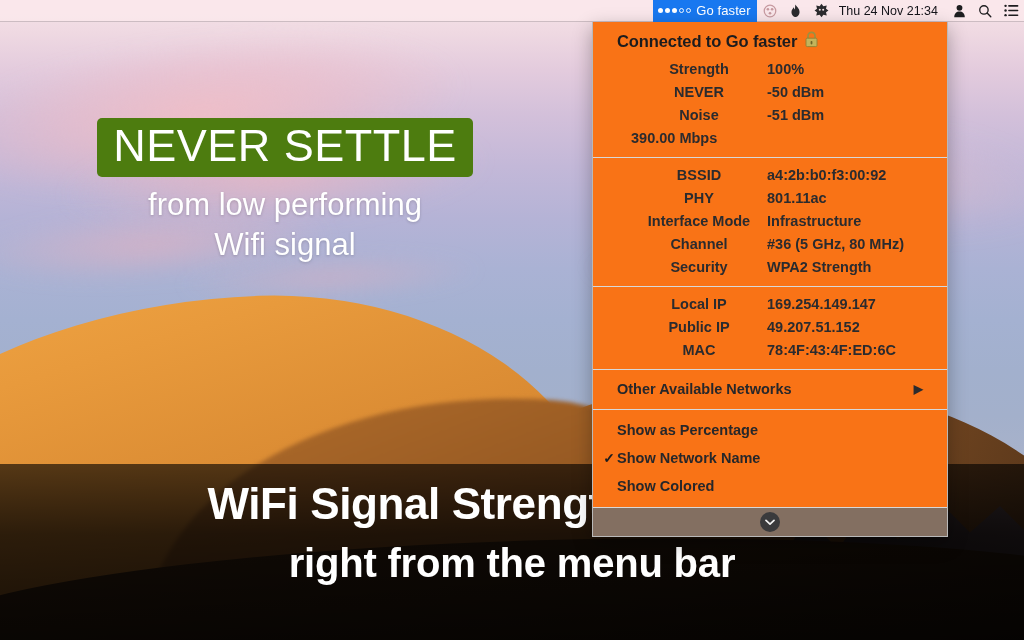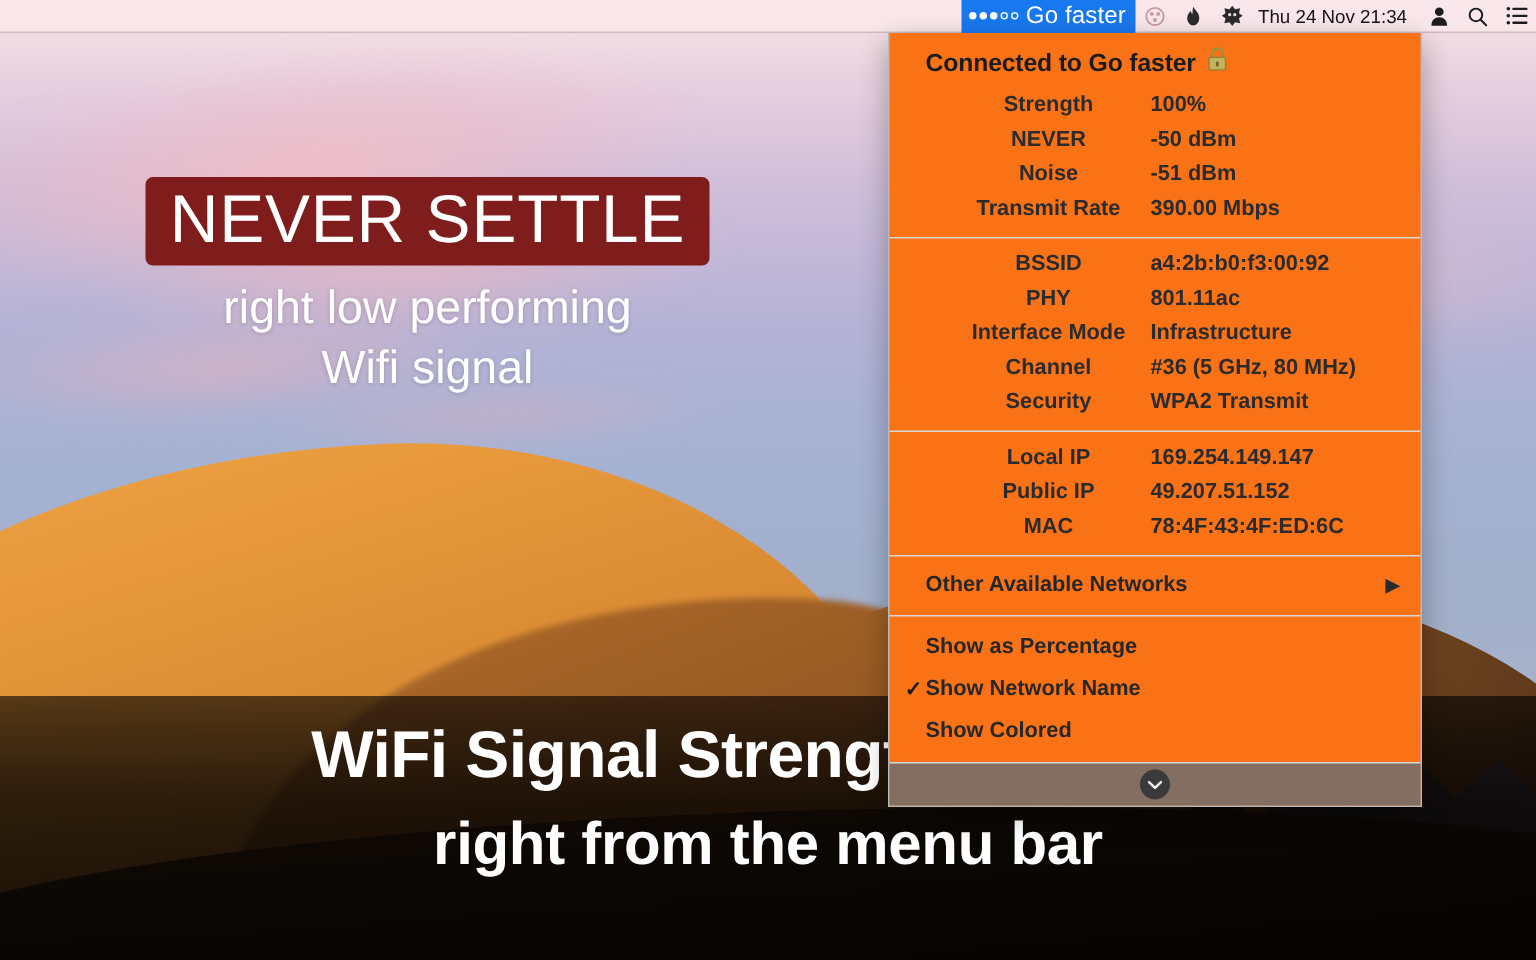--- a/index.html
+++ b/index.html
@@ -165,21 +165,21 @@
     color: #ffffff;
     gap: 5px;
   }
   .signal-dots { display: flex; align-items: center; gap: 2px; }
   .sd {
     width: 5px; height: 5px; border-radius: 50%;
     box-sizing: border-box;
   }
   .sd.on  { background: #ffffff; }
   .sd.off { background: transparent; border: 1px solid rgba(255,255,255,0.92); }
-  .mb-wifi-label { font-size: 16px; letter-spacing: 0.1px; }
+  .mb-wifi-label { font-size: 13px; letter-spacing: 0.1px; }
 
   .mb-icon {
     display: flex; align-items: center; justify-content: center;
     height: 22px; width: 26px;
   }
   .mb-clock {
     padding: 0 8px 0 4px;
     font-size: 12.5px;
     color: #14141a;
     white-space: nowrap;
@@ -215,21 +215,21 @@
   .kv-row {
     display: flex;
     padding: 1px 14px 1px 38px;
     line-height: 21px;
   }
   .kv-key { width: 136px; flex: 0 0 136px; color: #2b2b2e; text-align: center; }
   .kv-val { color: #2b2b2e; }
 
   .menu-row {
     display: flex; align-items: center;
-    padding: 4px 14px 4px 24px;
+    padding: 4px 24px 4px 24px;
     line-height: 22px;
     position: relative;
   }
   .menu-row .label { flex: 1; }
 
   .submenu-arrow {
     font-size: 12px;
     color: #2b2b2e;
     line-height: 1;
   }
@@ -267,21 +267,21 @@
   
   .never-settle-block {
     position: absolute;
     left: 0; top: 118px;
     width: 570px;
     text-align: center;
     color: #ffffff;
   }
   .never-settle-badge {
     display: inline-block;
-    background: #7f1d1d;
+    background: #4d7c0f;
     color: #ffffff;
     font-size: 45px;
     font-weight: 400;
     letter-spacing: 0.5px;
     padding: 4px 16px 8px 16px;
     border-radius: 5px;
     line-height: 1.05;
   }
   .never-settle-sub {
     margin-top: 8px;
@@ -335,21 +335,21 @@
     <div class="dune-right"></div>
     <div class="dune-left"></div>
     <div class="dune-shadow"></div>
     <div class="mountains"></div>
     <div class="dune-front"></div>
   </div>
 
   <div class="never-settle-block">
     <div class="never-settle-badge">NEVER SETTLE</div>
     <div class="never-settle-sub">
-      <div>right low performing</div>
+      <div>from low performing</div>
       <div>Wifi signal</div>
     </div>
   </div>
 
   <div class="bottom-banner">
     <div class="banner-title">WiFi Signal Strength &amp; Status</div>
     <div class="banner-sub">right from the menu bar</div>
   </div>
 
   <div class="menubar">
@@ -436,21 +436,20 @@
         </div>
         <div class="kv-row">
           <span class="kv-key">NEVER</span>
           <span class="kv-val">-50 dBm</span>
         </div>
         <div class="kv-row">
           <span class="kv-key">Noise</span>
           <span class="kv-val">-51 dBm</span>
         </div>
         <div class="kv-row">
-          <span class="kv-key">Transmit Rate</span>
           <span class="kv-val">390.00 Mbps</span>
         </div>
       </div>
     </div>
 
     <div class="panel-sep"></div>
 
     <div class="panel-section">
       <div class="kv-row">
         <span class="kv-key">BSSID</span>
@@ -463,21 +462,21 @@
       <div class="kv-row">
         <span class="kv-key">Interface Mode</span>
         <span class="kv-val">Infrastructure</span>
       </div>
       <div class="kv-row">
         <span class="kv-key">Channel</span>
         <span class="kv-val">#36 (5 GHz, 80 MHz)</span>
       </div>
       <div class="kv-row">
         <span class="kv-key">Security</span>
-        <span class="kv-val">WPA2 Transmit</span>
+        <span class="kv-val">WPA2 Strength</span>
       </div>
     </div>
 
     <div class="panel-sep"></div>
 
     <div class="panel-section">
       <div class="kv-row">
         <span class="kv-key">Local IP</span>
         <span class="kv-val">169.254.149.147</span>
       </div>

